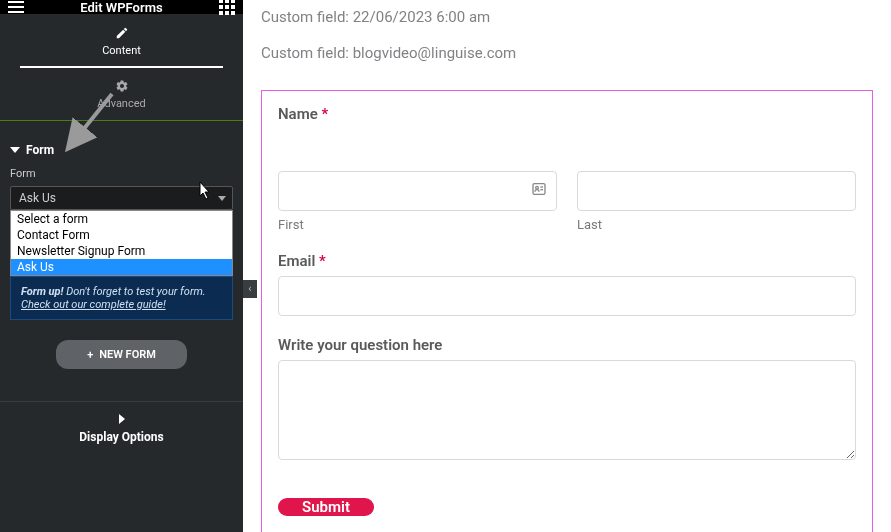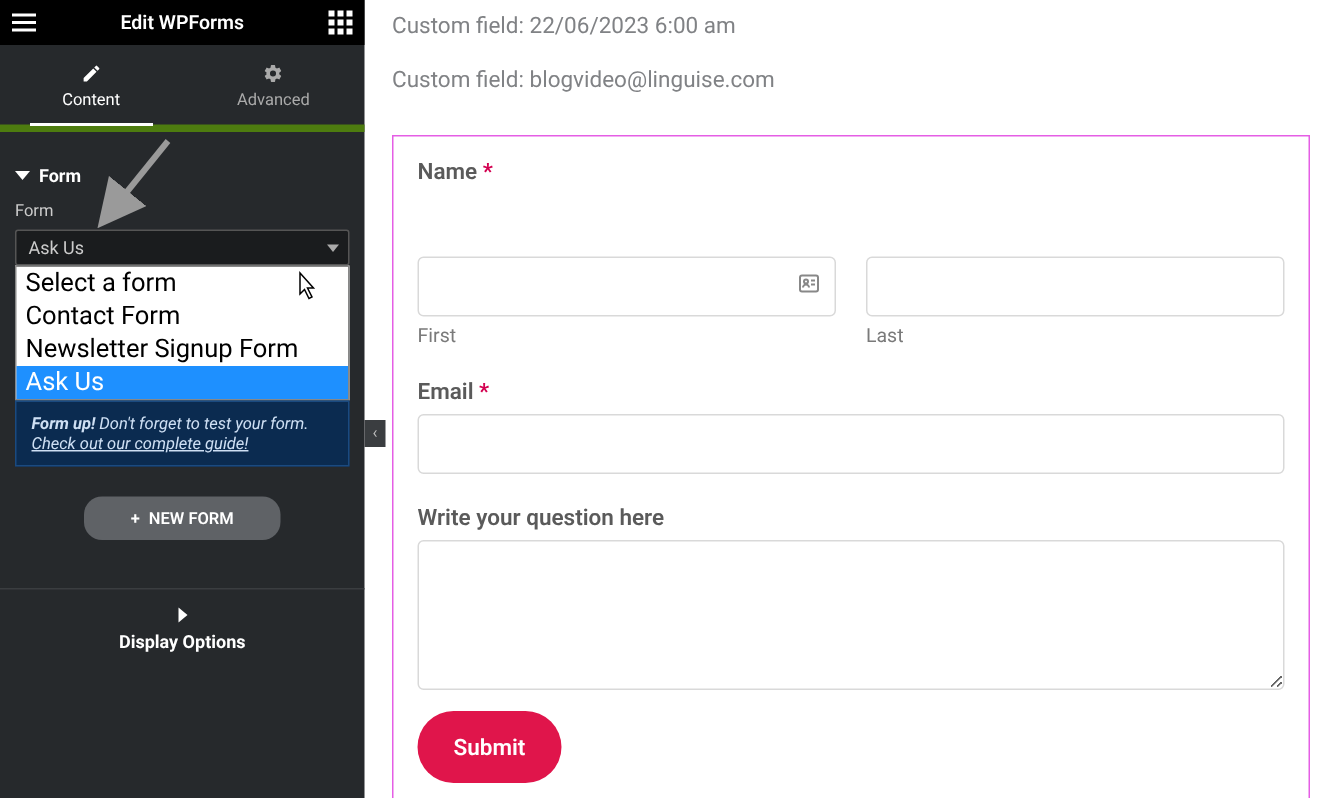--- a/index.html
+++ b/index.html
@@ -1,41 +1,41 @@
 <!DOCTYPE html>
 <html><head>
 <meta charset="utf-8">
 <style>
 * { margin: 0; padding: 0; box-sizing: border-box; font-family: -apple-system, BlinkMacSystemFont, "Segoe UI", Roboto, sans-serif; }
 body { width: 891px; height: 532px; display: flex; overflow: hidden; background: #fff; }
 
 .sidebar { width: 243px; background: #26292c; color: #e0e0e0; display: flex; flex-direction: column; }
 
-.header-bar { height: 30px; background: #000; display: flex; align-items: center; justify-content: space-between; padding: 0 8px; }
+.header-bar { height: 14px; background: #000; display: flex; align-items: center; justify-content: space-between; padding: 0 8px; }
 .hamburger { display: flex; flex-direction: column; gap: 3px; cursor: pointer; }
 .hamburger span { width: 16px; height: 2px; background: #fff; }
 .header-title { color: #fff; font-size: 13px; font-weight: 600; }
 .apps-icon { display: grid; grid-template-columns: repeat(3,4px); grid-template-rows: repeat(3,4px); gap: 2px; }
 .apps-icon span { background: #fff; width: 4px; height: 4px; }
 
-.tabs { display: flex; border-bottom: 5px solid #4d7c0f; }
+.tabs { display: flex; border-bottom: 1px solid #4d7c0f; flex-direction: column; }
 .tab { flex: 1; text-align: center; padding: 12px 0 10px; font-size: 11px; color: #aaa; cursor: pointer; position: relative; }
 .tab.active { color: #fff; }
 .tab.active::after { content: ""; position: absolute; left: 20px; right: 20px; bottom: -1px; height: 2px; background: #fff; }
 .tab svg { display: block; margin: 0 auto 4px; }
 
 .panel { padding: 12px 10px; }
 .section-title { color: #fff; font-size: 12px; font-weight: 700; padding: 10px 0; cursor: pointer; display: flex; align-items: center; gap: 6px; }
 .arrow-caret { border-left: 5px solid transparent; border-right: 5px solid transparent; border-top: 6px solid #fff; }
 .arrow-caret.right { border-top: 5px solid transparent; border-bottom: 5px solid transparent; border-left: 6px solid #fff; border-right: none; width: 0; height: 0; }
 
 .field-label { font-size: 11px; color: #ccc; margin-bottom: 6px; display: block; }
 .select-box { position: relative; background: #1a1c1e; border: 1px solid #555; border-radius: 2px; height: 24px; font-size: 12px; color: #ccc; padding: 0 8px; line-height: 22px; cursor: pointer; }
 .select-box .caret { position: absolute; right: 6px; top: 9px; border-left: 4px solid transparent; border-right: 4px solid transparent; border-top: 5px solid #aaa; }
-.dropdown { background: #fff; color: #000; font-size: 17px; border: 1px solid #888; }
+.dropdown { background: #fff; color: #000; font-size: 12px; border: 1px solid #888; }
 .dropdown-item { padding: 1px 6px; cursor: pointer; }
 .dropdown-item.highlighted { background: #1e90ff; color: #fff; }
 
 .notice-box { background: #0b2b50; border: 1px solid #1a4a80; padding: 8px 10px; font-size: 11px; color: #cfe0f4; font-style: italic; margin-top: 0; }
 .notice-box .nb-strong { font-weight: 700; font-style: italic; }
 .notice-box a { color: #cfe0f4; text-decoration: underline; text-align: center; }
 
 .new-form-btn { background: #5f6266; color: #fff; border: none; padding: 8px 31px; font-size: 11px; font-weight: 600; border-radius: 12px; cursor: pointer; display: block; margin: 20px auto; }
 .new-form-btn .plus { margin-right: 6px; }
 
@@ -46,21 +46,21 @@
 .form-container { border: 1px solid #e55ee5; padding: 14px 16px 20px; }
 .form-label { color: #5a5a5a; font-size: 15px; font-weight: 600; margin-bottom: 6px; }
 .form-label .required { color: #d30050; }
 .row { display: flex; gap: 20px; margin-top: 48px; }
 .col { flex: 1; }
 .text-input { width: 100%; height: 40px; border: 1px solid #d9d9d9; border-radius: 4px; background: #fff; padding: 0 10px; font-size: 14px; }
 .sublabel { font-size: 13px; color: #7a7a7a; margin-top: 6px; }
 .input-with-icon { position: relative; }
 .input-icon { position: absolute; right: 10px; top: 50%; transform: translateY(-50%); color: #888; }
 .textarea { width: 100%; height: 100px; border: 1px solid #d9d9d9; border-radius: 4px; background: #fff; padding: 8px 10px; font-size: 14px; resize: vertical; }
-.submit-btn { background: #e0154b; color: #fff; border: none; padding: 15px 24px; font-size: 15px; font-weight: 600; border-radius: 999px; cursor: pointer; margin-top: 10px; }
+.submit-btn { background: #e0154b; color: #fff; border: none; padding: 0 24px; font-size: 15px; font-weight: 600; border-radius: 999px; cursor: pointer; margin-top: 34px; }
 
 .collapse-tab { position: absolute; top: 280px; left: 243px; width: 14px; height: 18px; background: #3a3d40; color: #bbb; font-size: 11px; line-height: 18px; text-align: center; cursor: pointer; z-index: 10; }
 
 .annotation-arrow { position: absolute; top: 86px; left: 52px; pointer-events: none; }
 
 .cursor-pointer { position: absolute; top: 180px; left: 194px; pointer-events: none; z-index: 20; }
 
 .section-gap { margin-top: 20px; }
 </style>
 </head>

